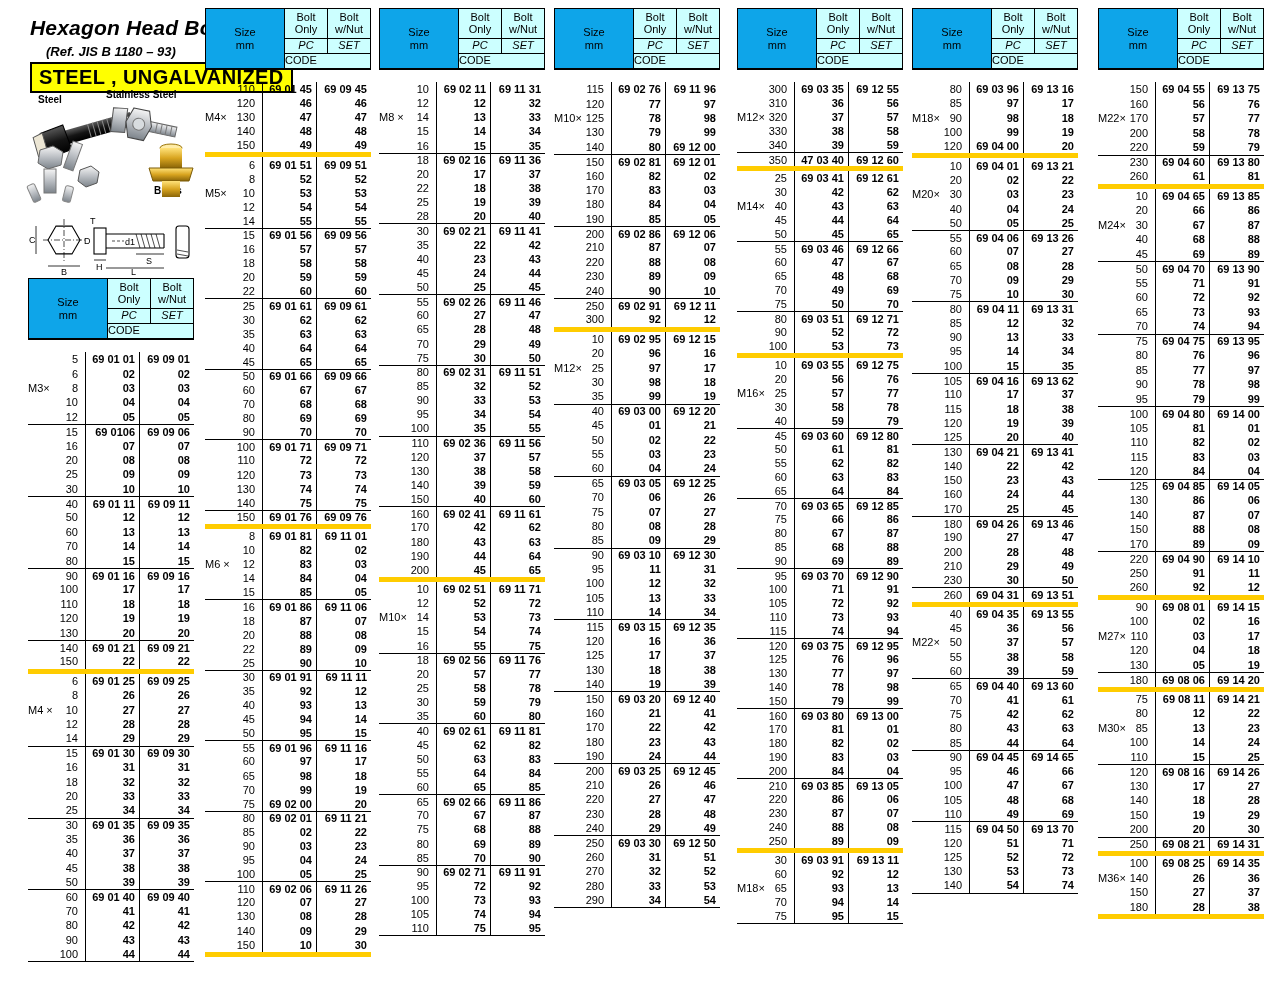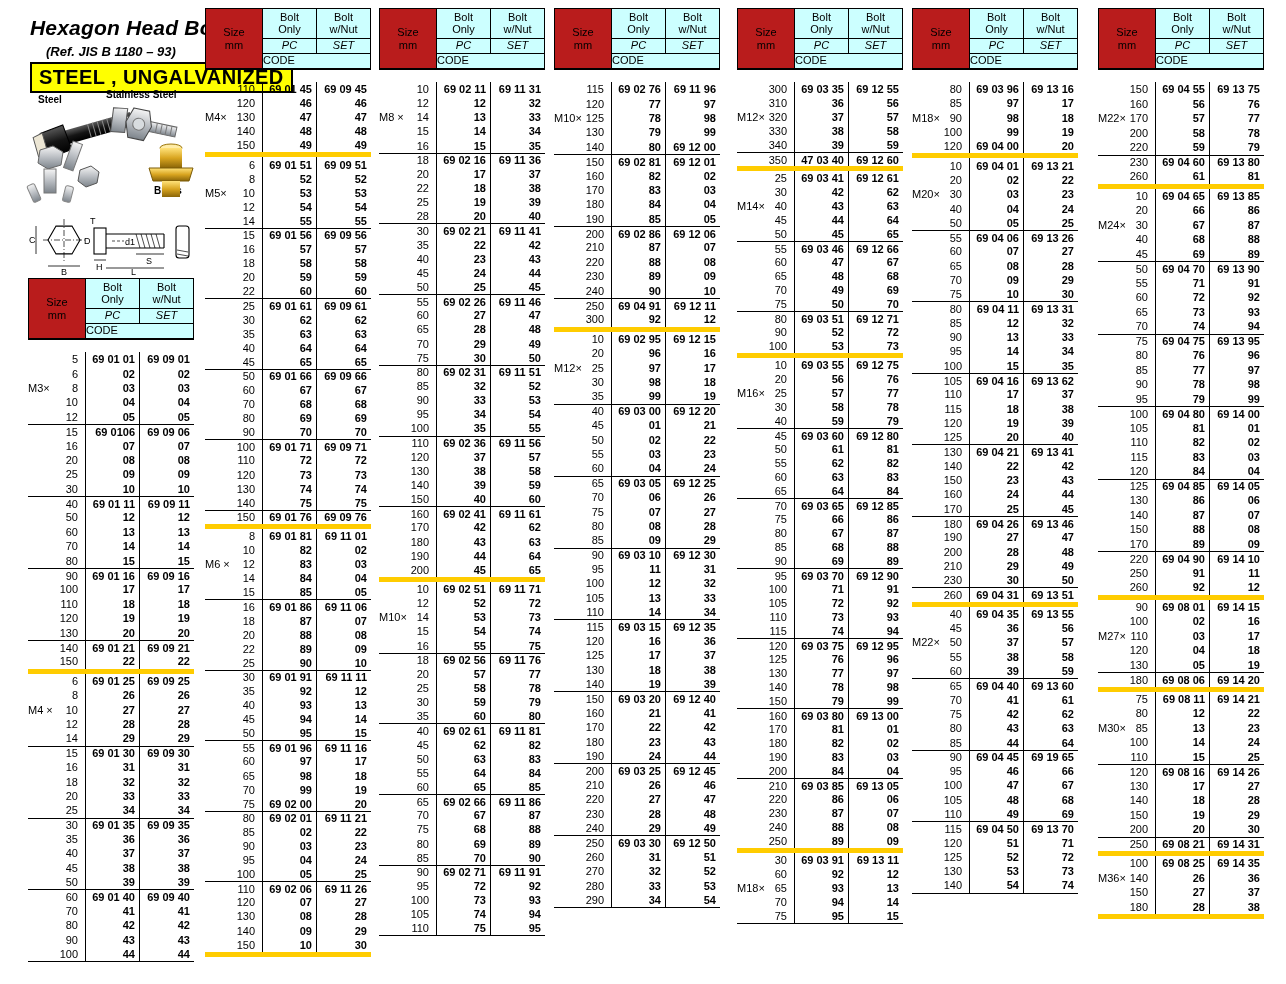--- a/index.html
+++ b/index.html
@@ -20,21 +20,21 @@
   .btable{position:absolute;width:166px;}
   .tpos-0{left:28px;top:278px;}
   .tpos-1{left:205px;top:8px;}
   .tpos-2{left:379px;top:8px;}
   .tpos-3{left:554px;top:8px;}
   .tpos-4{left:737px;top:8px;}
   .tpos-5{left:912px;top:8px;}
   .tpos-6{left:1098px;top:8px;}
 
   .thead{display:flex;border:1px solid #000;border-bottom:2px solid #000;height:62px;box-sizing:border-box;}
-  .h-size{width:57px;background:#b91c1c;display:flex;flex-direction:column;justify-content:center;align-items:center;
+  .h-size{width:79px;background:#0ea5e9;display:flex;flex-direction:column;justify-content:center;align-items:center;
           font-size:11px;line-height:13px;border-right:1px solid #000;box-sizing:border-box;}
   .h-right{flex:1;display:flex;flex-direction:column;background:#ccffff;}
   .h-bolts{display:flex;flex:1;border-bottom:1px solid #000;}
   .h-bolt{flex:1;text-align:center;font-size:11px;line-height:12px;padding-top:2px;box-sizing:border-box;}
   .h-bolt + .h-bolt{border-left:1px solid #000;}
   .h-pcset{display:flex;height:14px;border-bottom:1px solid #000;}
   .h-pcset > div{flex:1;text-align:center;font-size:11px;line-height:13px;font-style:italic;}
   .h-pcset > div + div{border-left:1px solid #000;}
   .h-code{height:14px;font-size:11px;line-height:13px;}
 
@@ -1140,21 +1140,21 @@
           <div class="c-pc">89</div>
           <div class="c-set">09</div>
         </div>
         <div class="row">
           <div class="c-size"><span>240</span></div>
           <div class="c-pc">90</div>
           <div class="c-set">10</div>
         </div>
         <div class="row lsep">
           <div class="c-size"><span>250</span></div>
-          <div class="c-pc">69 04 91</div>
+          <div class="c-pc">69 02 91</div>
           <div class="c-set">69 12 11</div>
         </div>
         <div class="row">
           <div class="c-size"><span>300</span></div>
           <div class="c-pc">92</div>
           <div class="c-set">12</div>
         </div>
         <div class="ydiv"></div>
         <div class="row">
           <div class="c-size"><span>10</span></div>
@@ -1924,21 +1924,21 @@
           <div class="c-set">63</div>
         </div>
         <div class="row">
           <div class="c-size"><span>85</span></div>
           <div class="c-pc">44</div>
           <div class="c-set">64</div>
         </div>
         <div class="row lsep">
           <div class="c-size"><span>90</span></div>
           <div class="c-pc">69 04 45</div>
-          <div class="c-set">69 19 65</div>
+          <div class="c-set">69 14 65</div>
         </div>
         <div class="row">
           <div class="c-size"><span>95</span></div>
           <div class="c-pc">46</div>
           <div class="c-set">66</div>
         </div>
         <div class="row">
           <div class="c-size"><span>100</span></div>
           <div class="c-pc">47</div>
           <div class="c-set">67</div>

